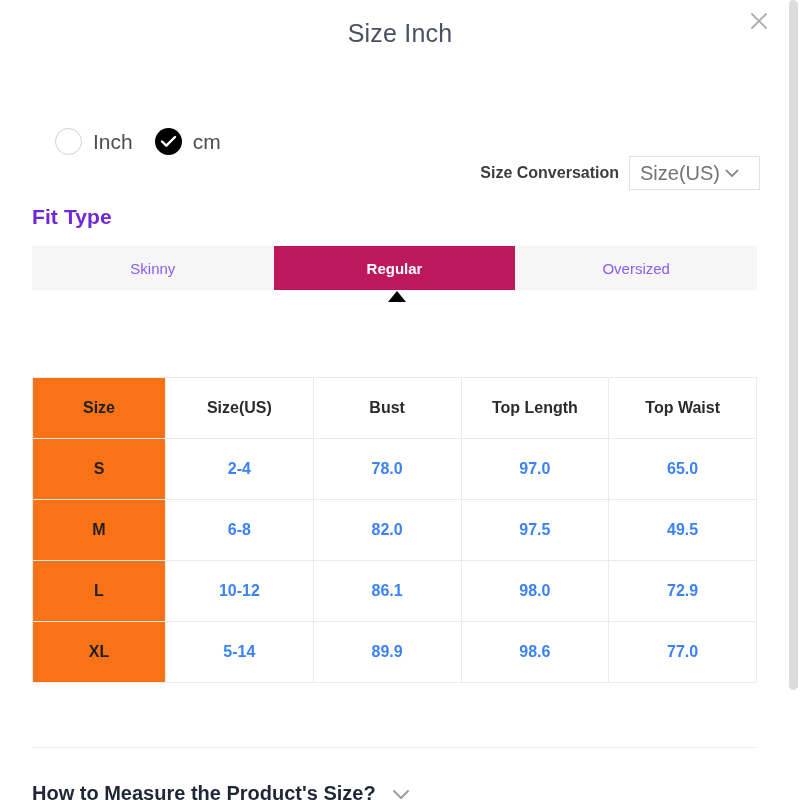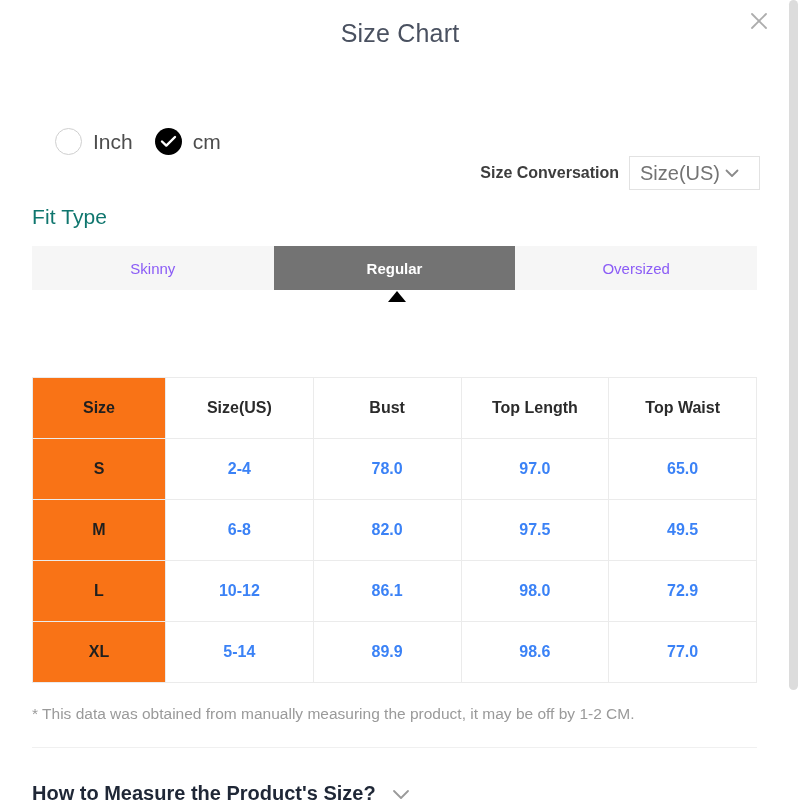--- a/index.html
+++ b/index.html
@@ -146,22 +146,22 @@
     font-weight: 400;
   }
 
   .chevron-down { width: 18px; height: 18px; flex: none; }
 
   
   .section-heading {
     position: absolute;
     left: 32px;
     font-size: 21px;
-    font-weight: 400;
-    color: #0f766e;
+    font-weight: 700;
+    color: #6d28d9;
     letter-spacing: 0.1px;
   }
   .heading-fit { top: 205px; }
   .heading-measure { top: 336px; }
 
   
   .fit-segments {
     position: absolute;
     left: 32px;
     top: 246px;
@@ -176,21 +176,21 @@
     display: flex;
     align-items: center;
     justify-content: center;
     font-size: 15px;
     color: #8b5cf6;
     cursor: pointer;
     font-weight: 400;
   }
 
   .fit-segment.active {
-    background: #737373;
+    background: #be185d;
     color: #ffffff;
     font-weight: 700;
   }
 
   .fit-pointer {
     position: absolute;
     top: 291px;
     left: 388px;
     width: 0;
     height: 0;
@@ -293,21 +293,21 @@
     border-radius: 5px;
     cursor: pointer;
   }
 </style>
 </head>
 <body>
 
 <div class="modal">
 
   <div class="modal-header">
-    <div class="modal-title">Size Chart</div>
+    <div class="modal-title">Size Inch</div>
     <div class="close-icon">
       <svg viewBox="0 0 30 30" aria-hidden="true">
         <line x1="8" y1="8" x2="22" y2="22" stroke="#6b6b6b" stroke-width="1.8" stroke-linecap="round"></line>
         <line x1="22" y1="8" x2="8" y2="22" stroke="#6b6b6b" stroke-width="1.8" stroke-linecap="round"></line>
       </svg>
     </div>
   </div>
 
   <div class="unit-row">
 
@@ -392,21 +392,20 @@
       <tr>
         <td class="size-cell">XL</td>
         <td>5-14</td>
         <td>89.9</td>
         <td>98.6</td>
         <td>77.0</td>
       </tr>
     </tbody>
   </table>
 
-  <div class="footnote">* This data was obtained from manually measuring the product, it may be off by 1-2 CM.</div>
   <div class="divider"></div>
 
   <div class="collapsible-row">
     <span class="collapsible-title">How to Measure the Product's Size?</span>
     <span class="collapsible-chevron">
       <svg viewBox="0 0 22 22" aria-hidden="true">
         <polyline points="4,8 11,15 18,8" fill="none" stroke="#9a9a9a" stroke-width="1.8" stroke-linecap="round" stroke-linejoin="round"></polyline>
       </svg>
     </span>
   </div>

